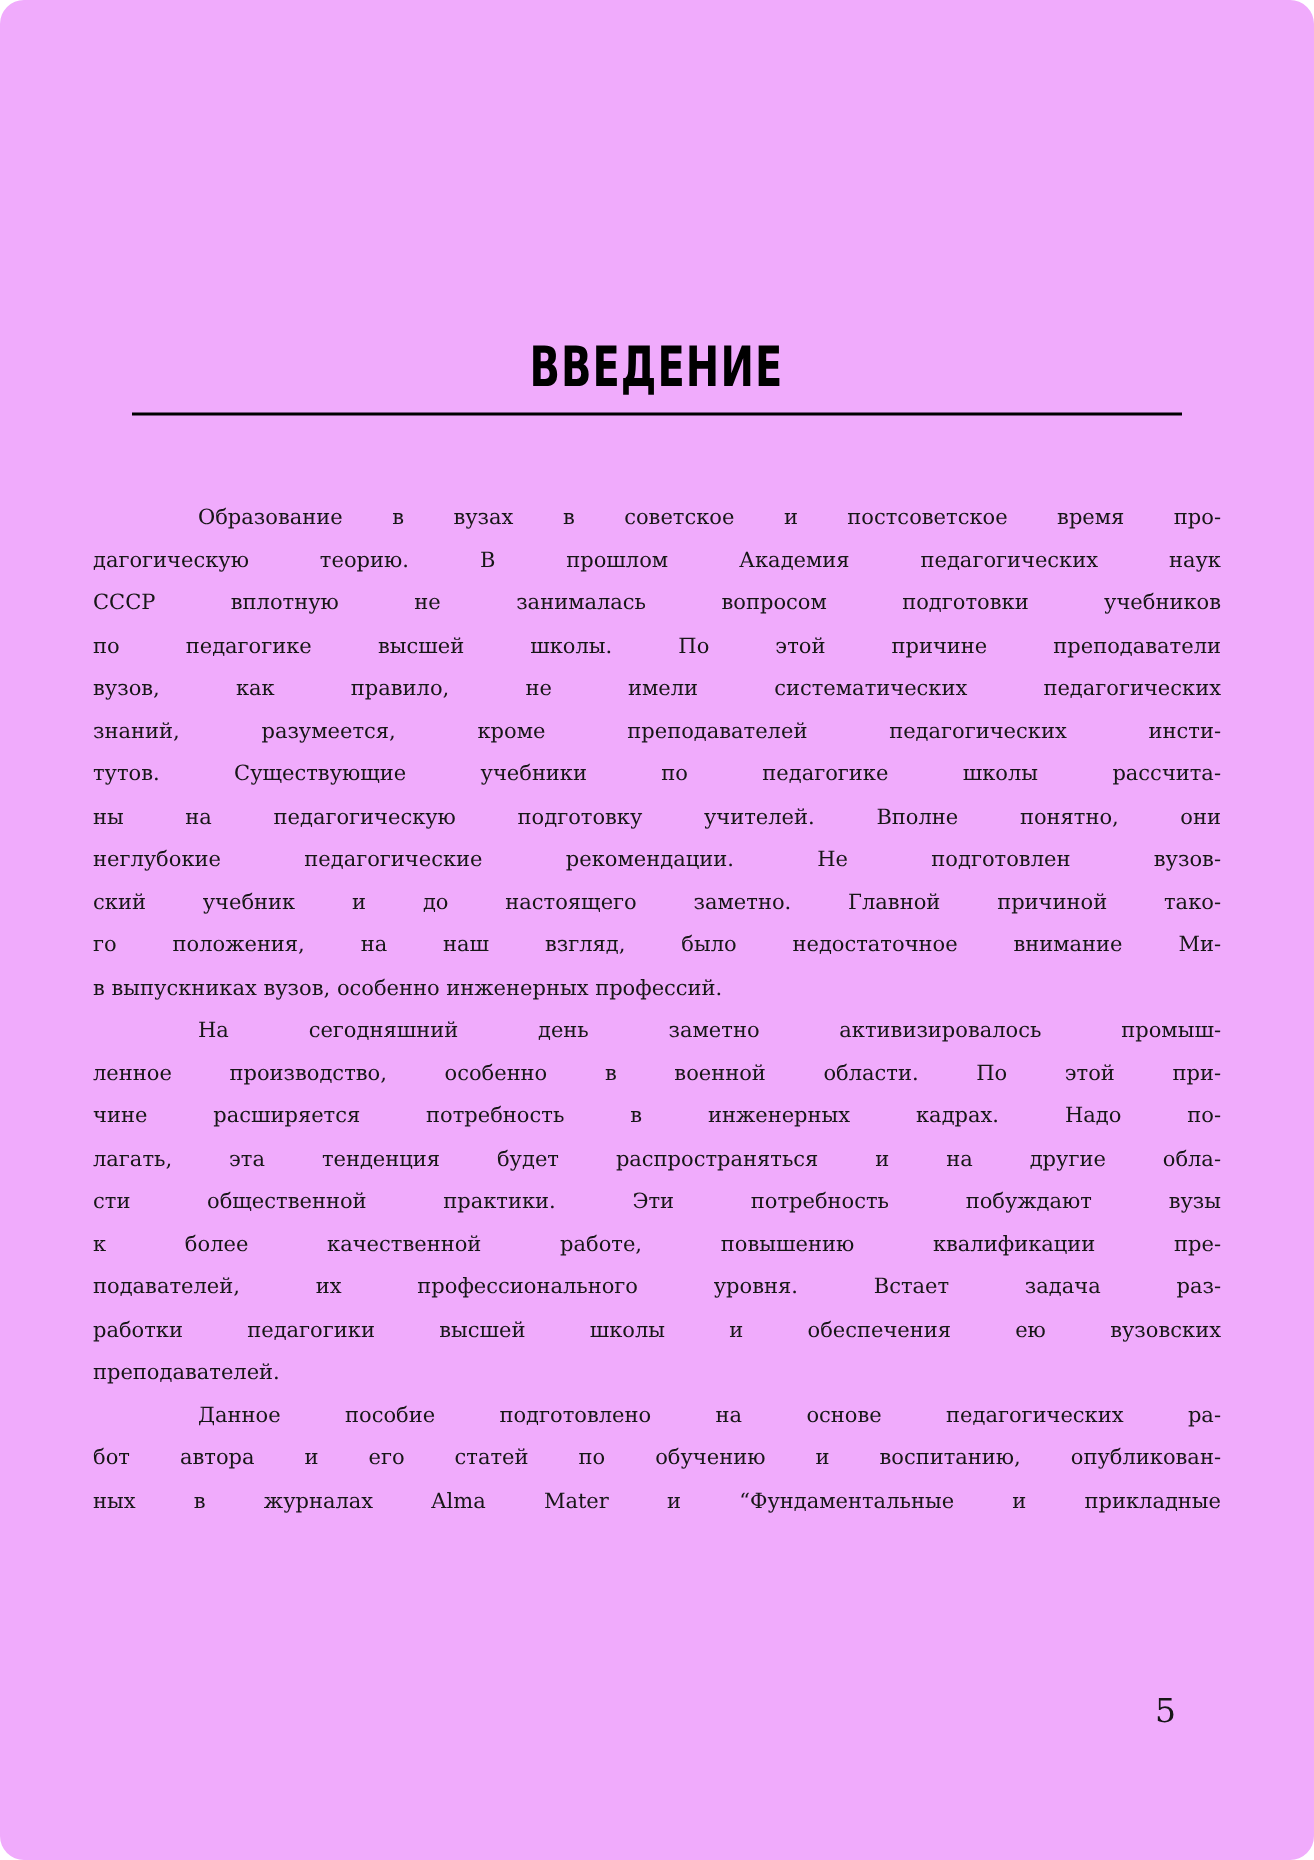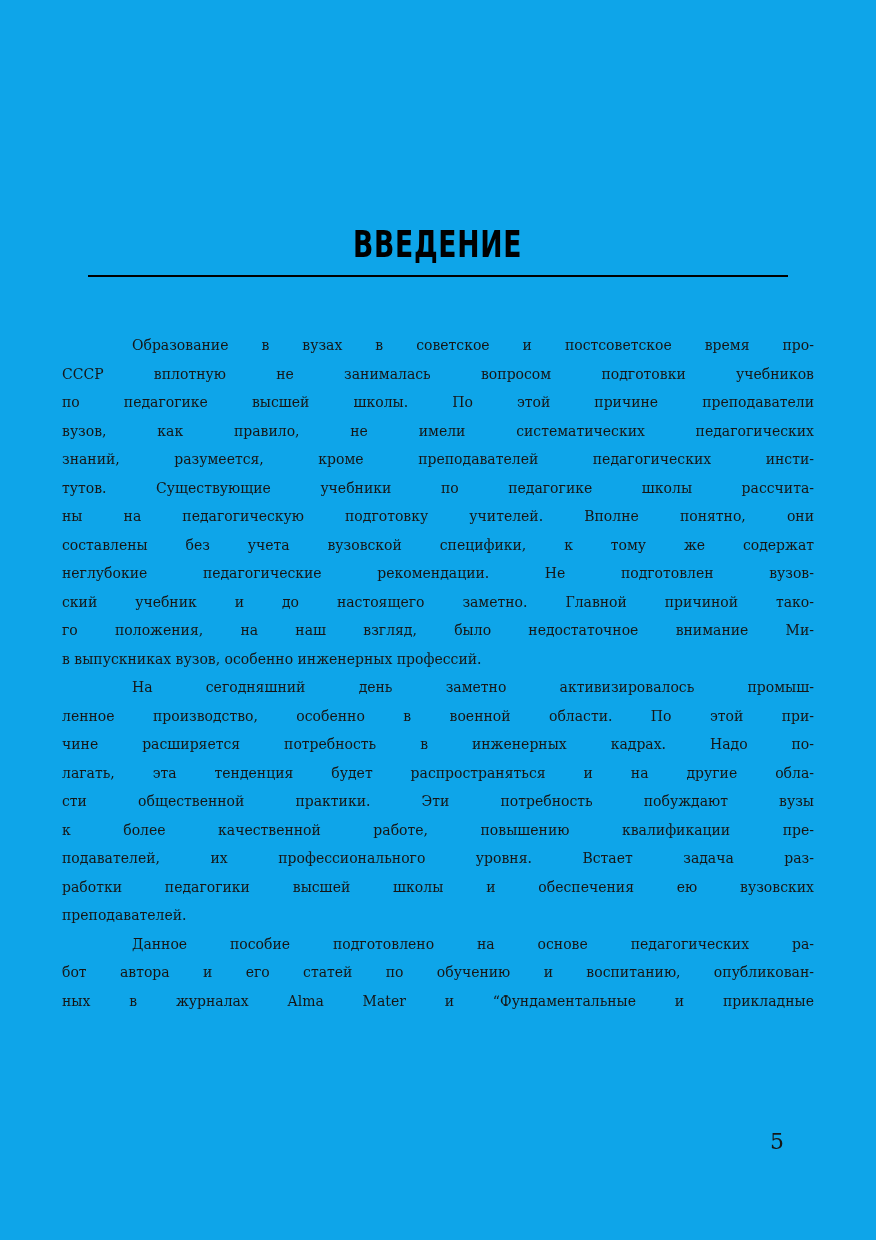--- a/index.html
+++ b/index.html
@@ -4,24 +4,25 @@
 <style>
   html, body {
     margin: 0;
     padding: 0;
     background: #ffffff;
   }
   .page {
     position: relative;
     width: 876px;
     height: 1240px;
-    background: #0ea5e9;
+    background: #f0abfc;
     overflow: hidden;
     font-family: "DejaVu Serif", serif;
     color: #161616;
+    border-radius: 16px;
   }
   .title {
     margin: 0;
     padding-top: 226px;
     text-align: center;
     font-family: "DejaVu Sans", sans-serif;
     font-weight: bold;
     font-size: 37px;
     line-height: 37px;
     color: #000000;
@@ -73,27 +74,27 @@
 <body>
 
 <div class="page">
   <h1 class="title"><span class="title-inner">ВВЕДЕНИЕ</span></h1>
 
   <div class="rule"></div>
 
   <main class="body-text">
       <div class="paragraph">
         <div class="line indent">Образование в вузах в советское и постсоветское время про-</div>
+        <div class="line">дагогическую теорию. В прошлом Академия педагогических наук</div>
         <div class="line">СССР вплотную не занималась вопросом подготовки учебников</div>
         <div class="line">по педагогике высшей школы. По этой причине преподаватели</div>
         <div class="line">вузов, как правило, не имели систематических педагогических</div>
         <div class="line">знаний, разумеется, кроме преподавателей педагогических инсти-</div>
         <div class="line">тутов. Существующие учебники по педагогике школы рассчита-</div>
         <div class="line">ны на педагогическую подготовку учителей. Вполне понятно, они</div>
-        <div class="line">составлены без учета вузовской специфики, к тому же содержат</div>
         <div class="line">неглубокие педагогические рекомендации. Не подготовлен вузов-</div>
         <div class="line">ский учебник и до настоящего заметно. Главной причиной тако-</div>
         <div class="line">го положения, на наш взгляд, было недостаточное внимание Ми-</div>
         <div class="line flush-left">в выпускниках вузов, особенно инженерных профессий.</div>
       </div>
       <div class="paragraph">
         <div class="line indent">На сегодняшний день заметно активизировалось промыш-</div>
         <div class="line">ленное производство, особенно в военной области. По этой при-</div>
         <div class="line">чине расширяется потребность в инженерных кадрах. Надо по-</div>
         <div class="line">лагать, эта тенденция будет распространяться и на другие обла-</div>

